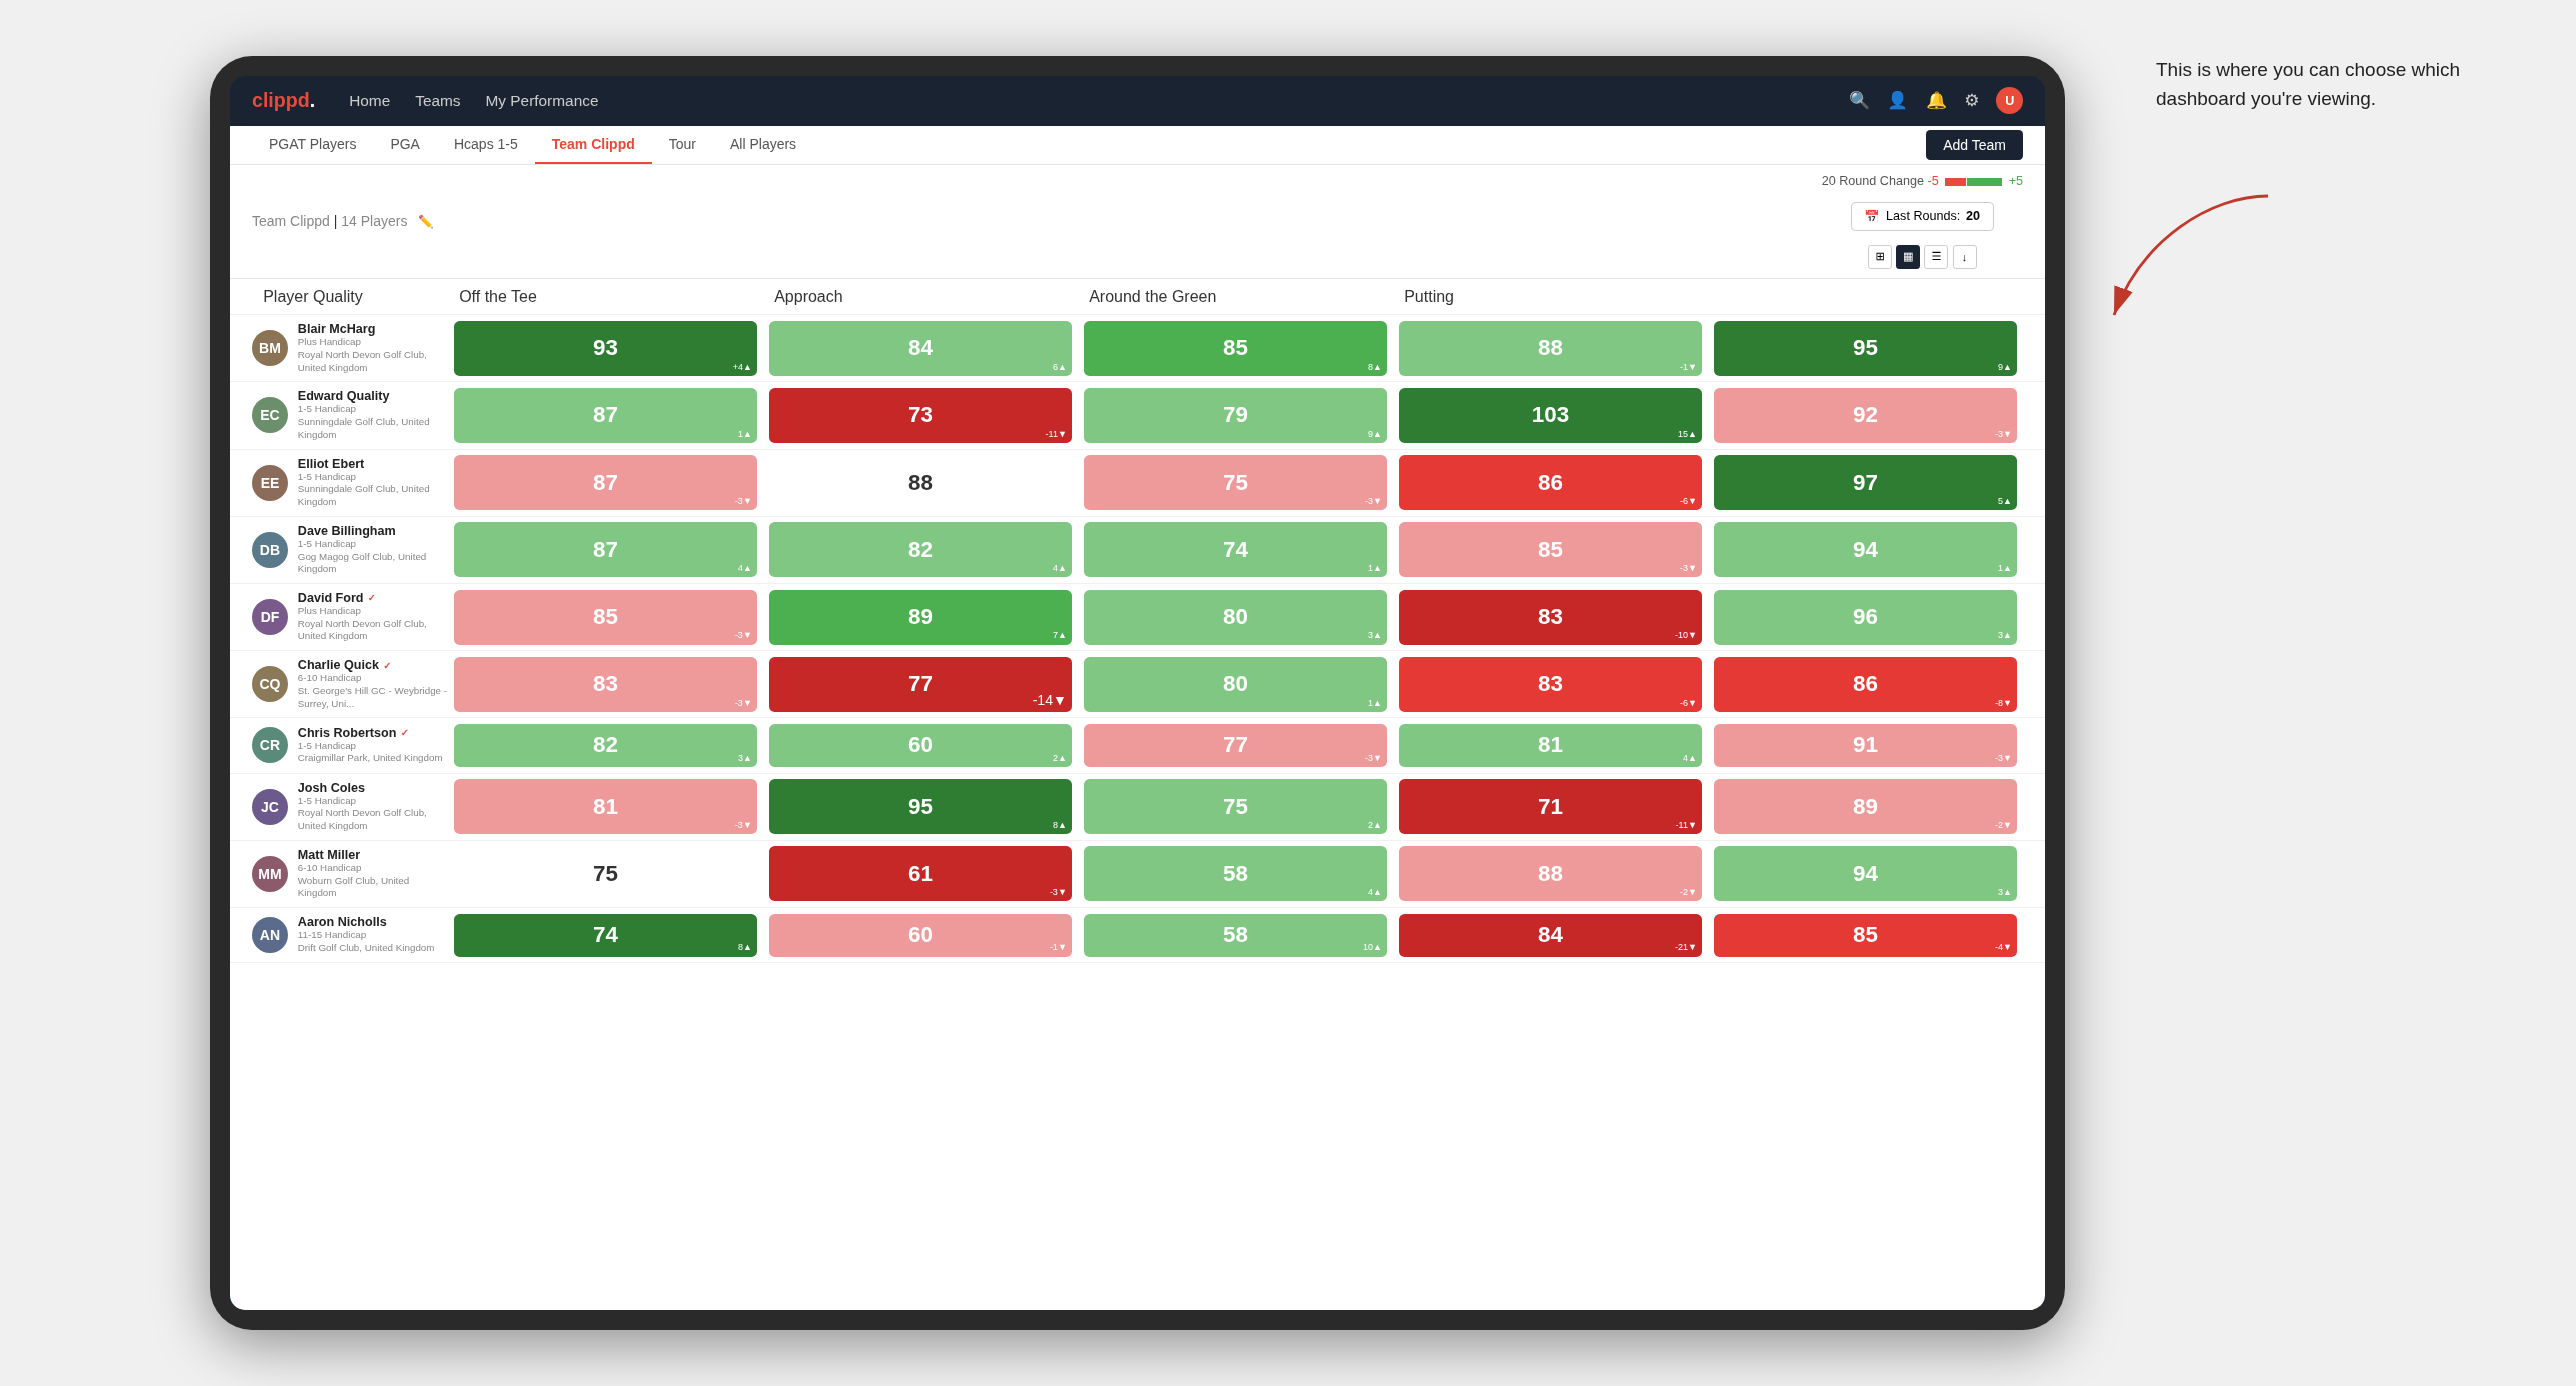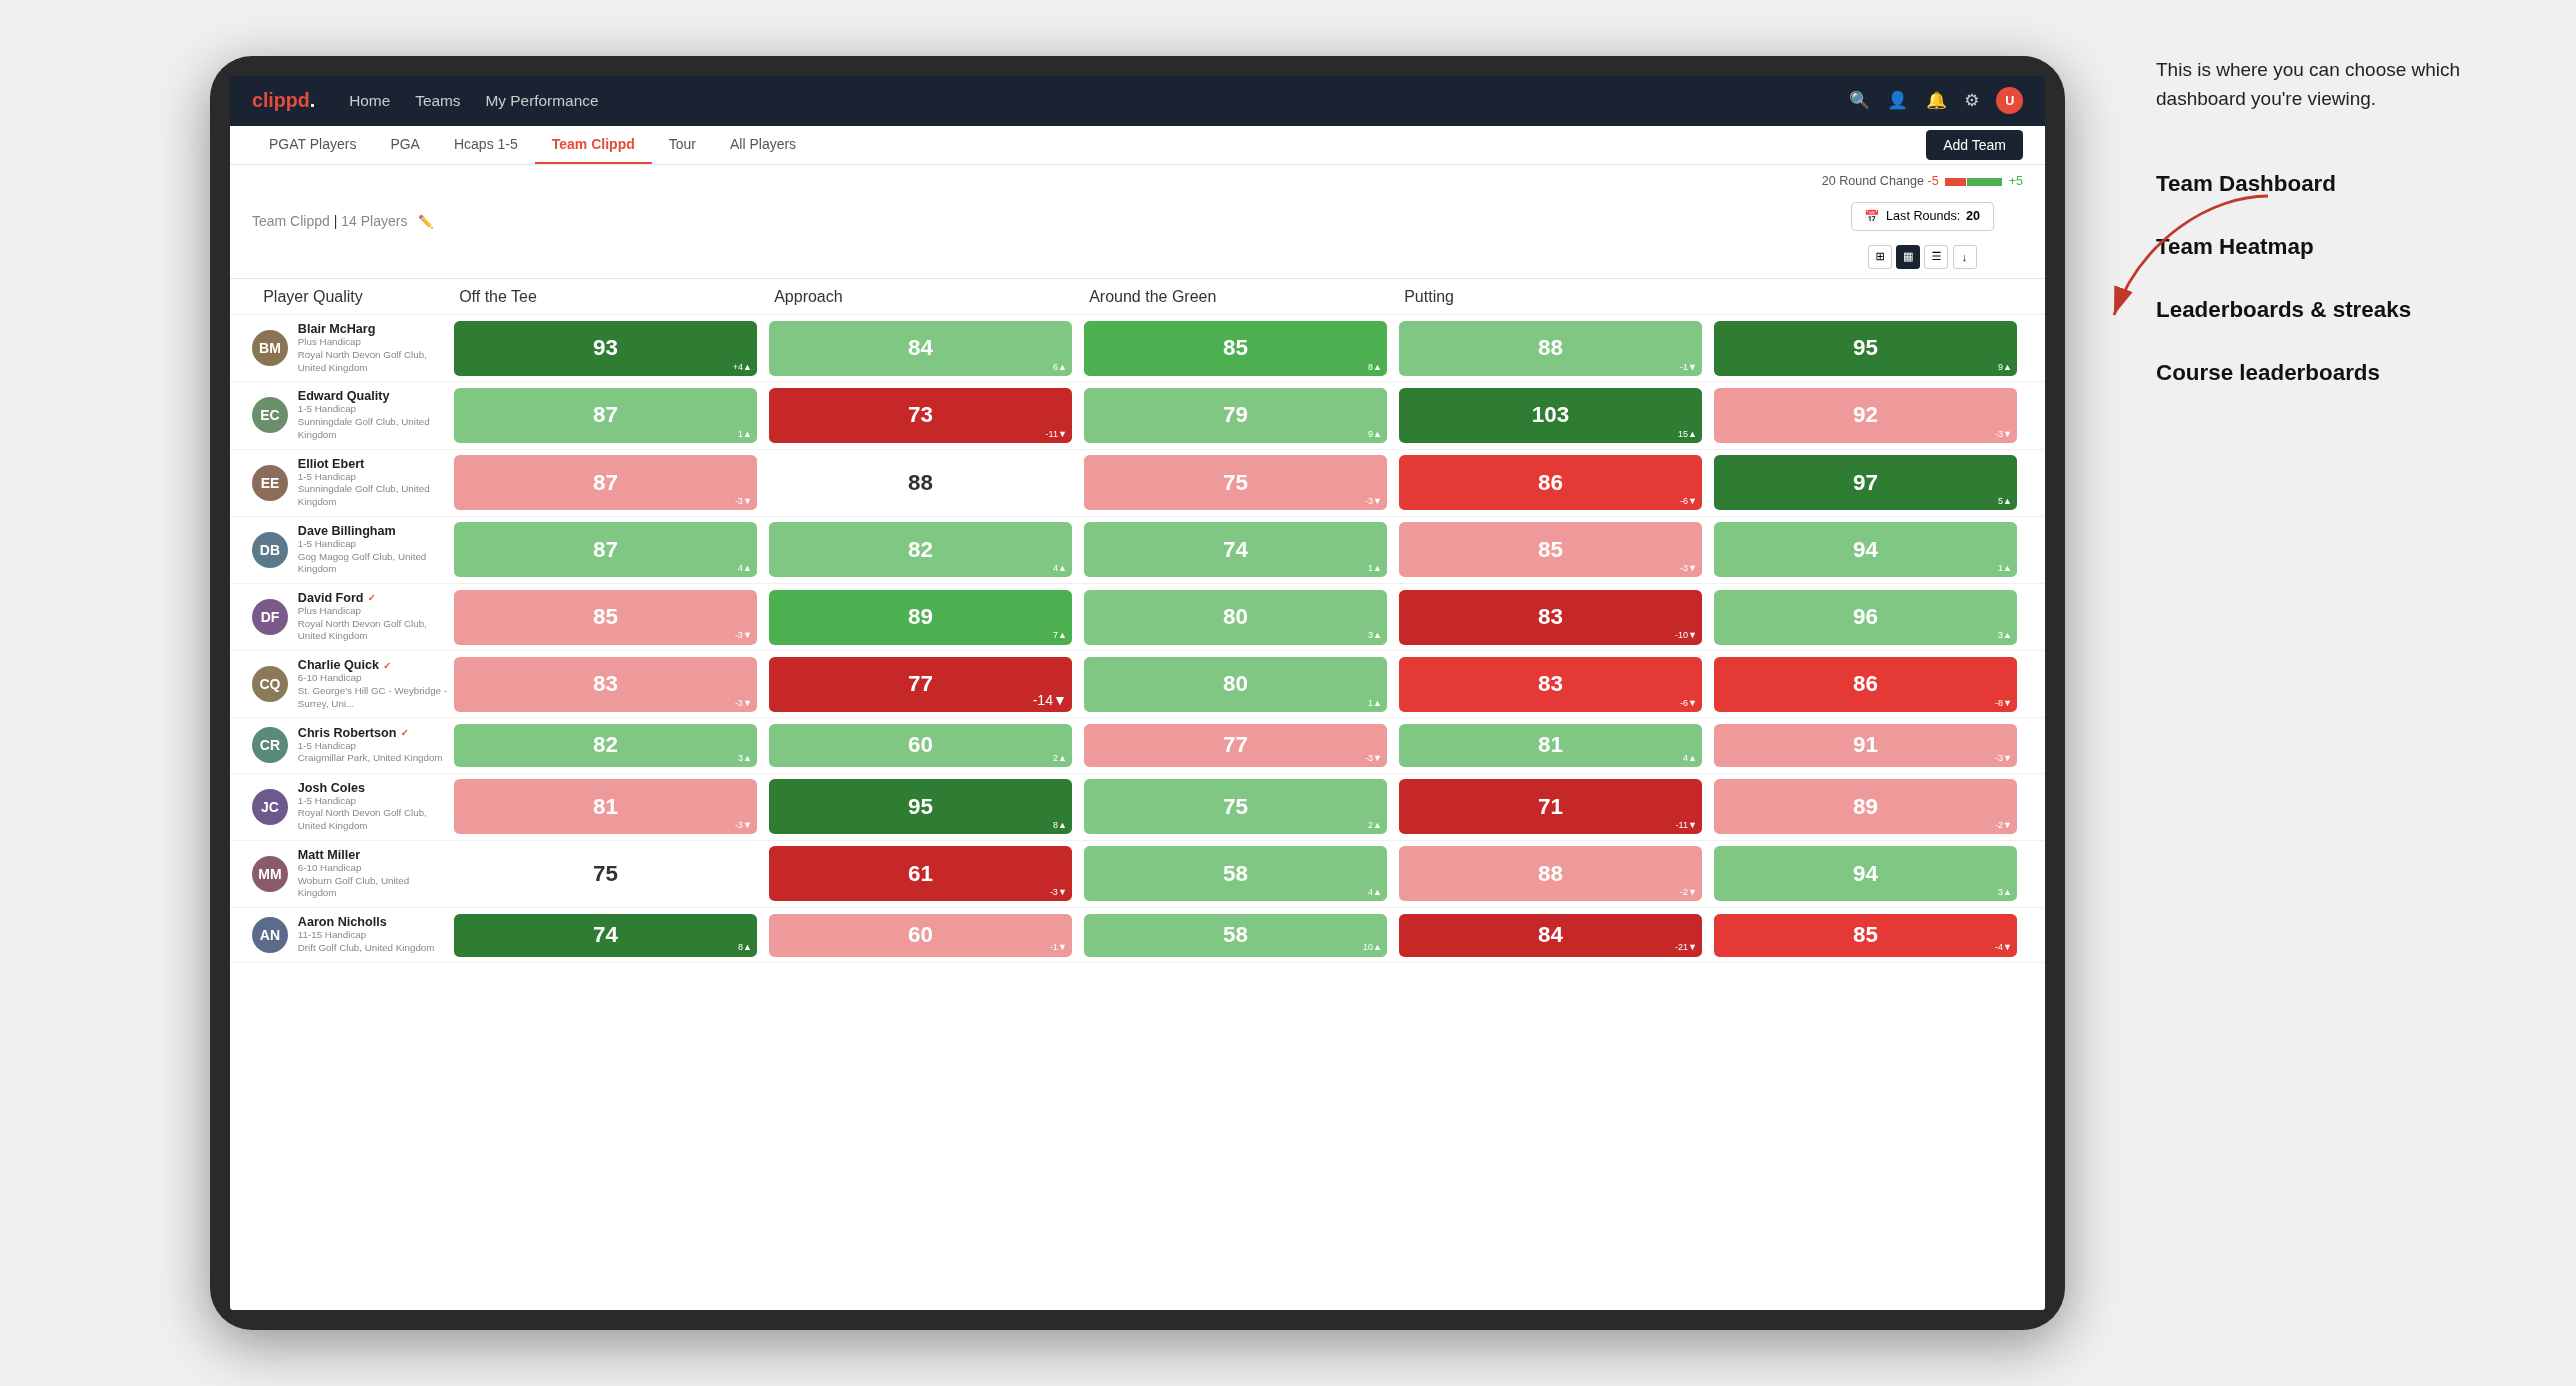--- a/index.html
+++ b/index.html
@@ -21,21 +21,21 @@
       height: 1274px;
       background: #2a2a2a;
       border-radius: 42px;
       box-shadow: 0 14px 56px rgba(0,0,0,0.4);
       padding: 19.6px;
     }
     .tablet-screen {
       width: 100%;
       height: 100%;
       background: #0c4a6e;
-      border-radius: 3px;
+      border-radius: 15px;
       overflow: hidden;
       display: flex;
       flex-direction: column;
     }
 
     
     .top-nav {
       background: #1a2332;
       height: 50px;
       display: flex;
@@ -304,26 +304,20 @@
       width: 210px;
       height: 154px;
       pointer-events: none;
     }
   </style>
 </head>
 <body>
 
 <div class="side-annotation">
   <p class="intro-text">This is where you can choose which dashboard you're viewing.</p>
-  <div class="menu-items">
-    <div class="menu-item">Team Dashboard</div>
-    <div class="menu-item">Team Heatmap</div>
-    <div class="menu-item">Leaderboards &amp; streaks</div>
-    <div class="menu-item">Course leaderboards</div>
-  </div>
 </div>
 
 <div class="red-arrow-container">
   <svg width="210" height="154" viewBox="0 0 300 220">
     <defs>
       <marker id="arrowhead" markerWidth="10" markerHeight="7" refX="10" refY="3.5" orient="auto">
         <polygon points="0 0, 10 3.5, 0 7" fill="#c0392b"></polygon>
       </marker>
     </defs>
     <path d="M 280 20 C 200 20, 100 80, 60 190" stroke="#c0392b" stroke-width="4" fill="none" marker-end="url(#arrowhead)"></path>

